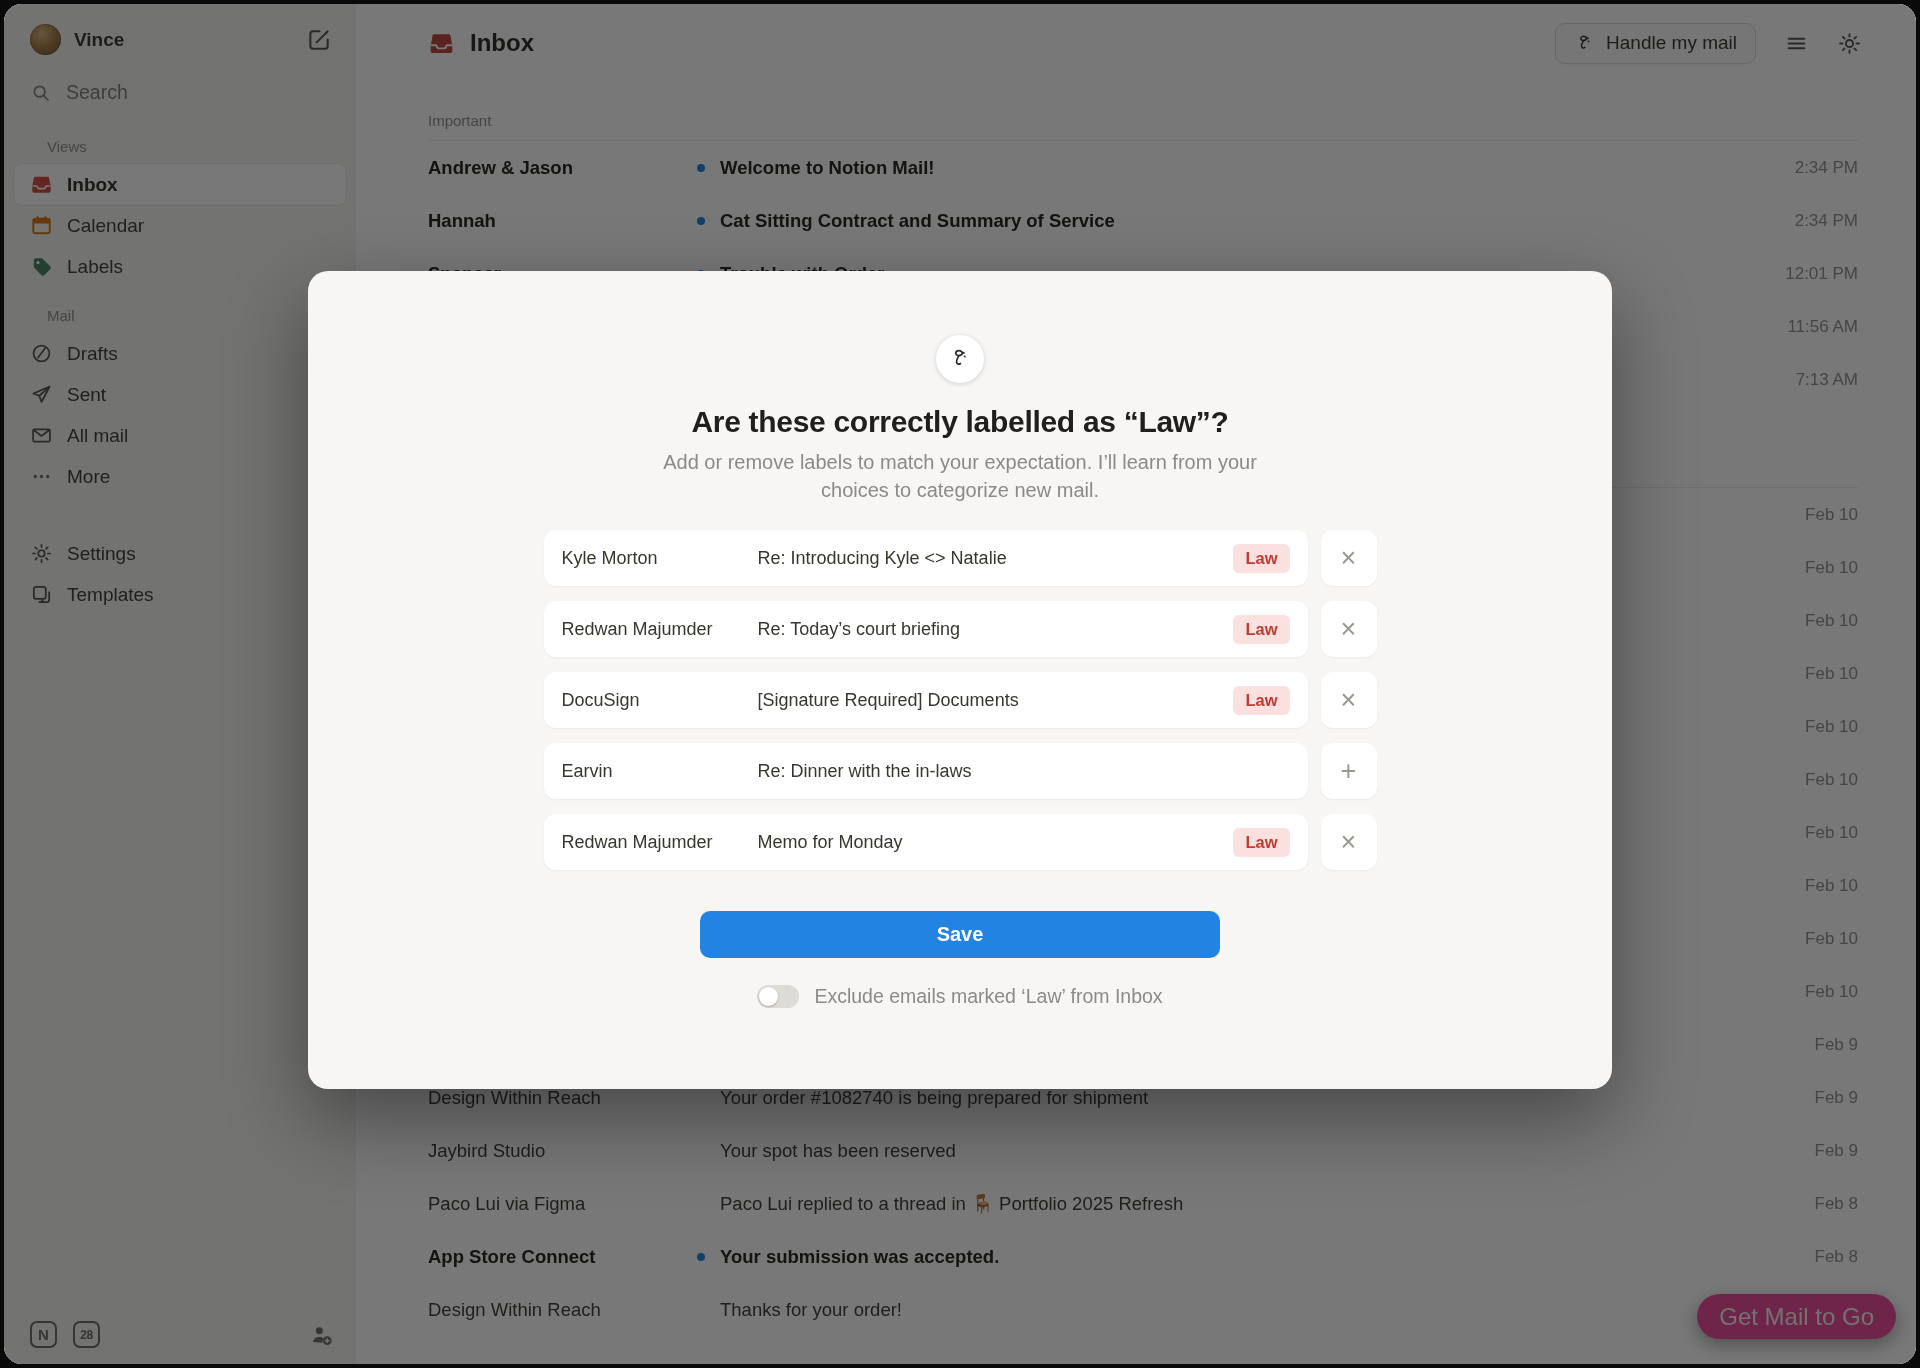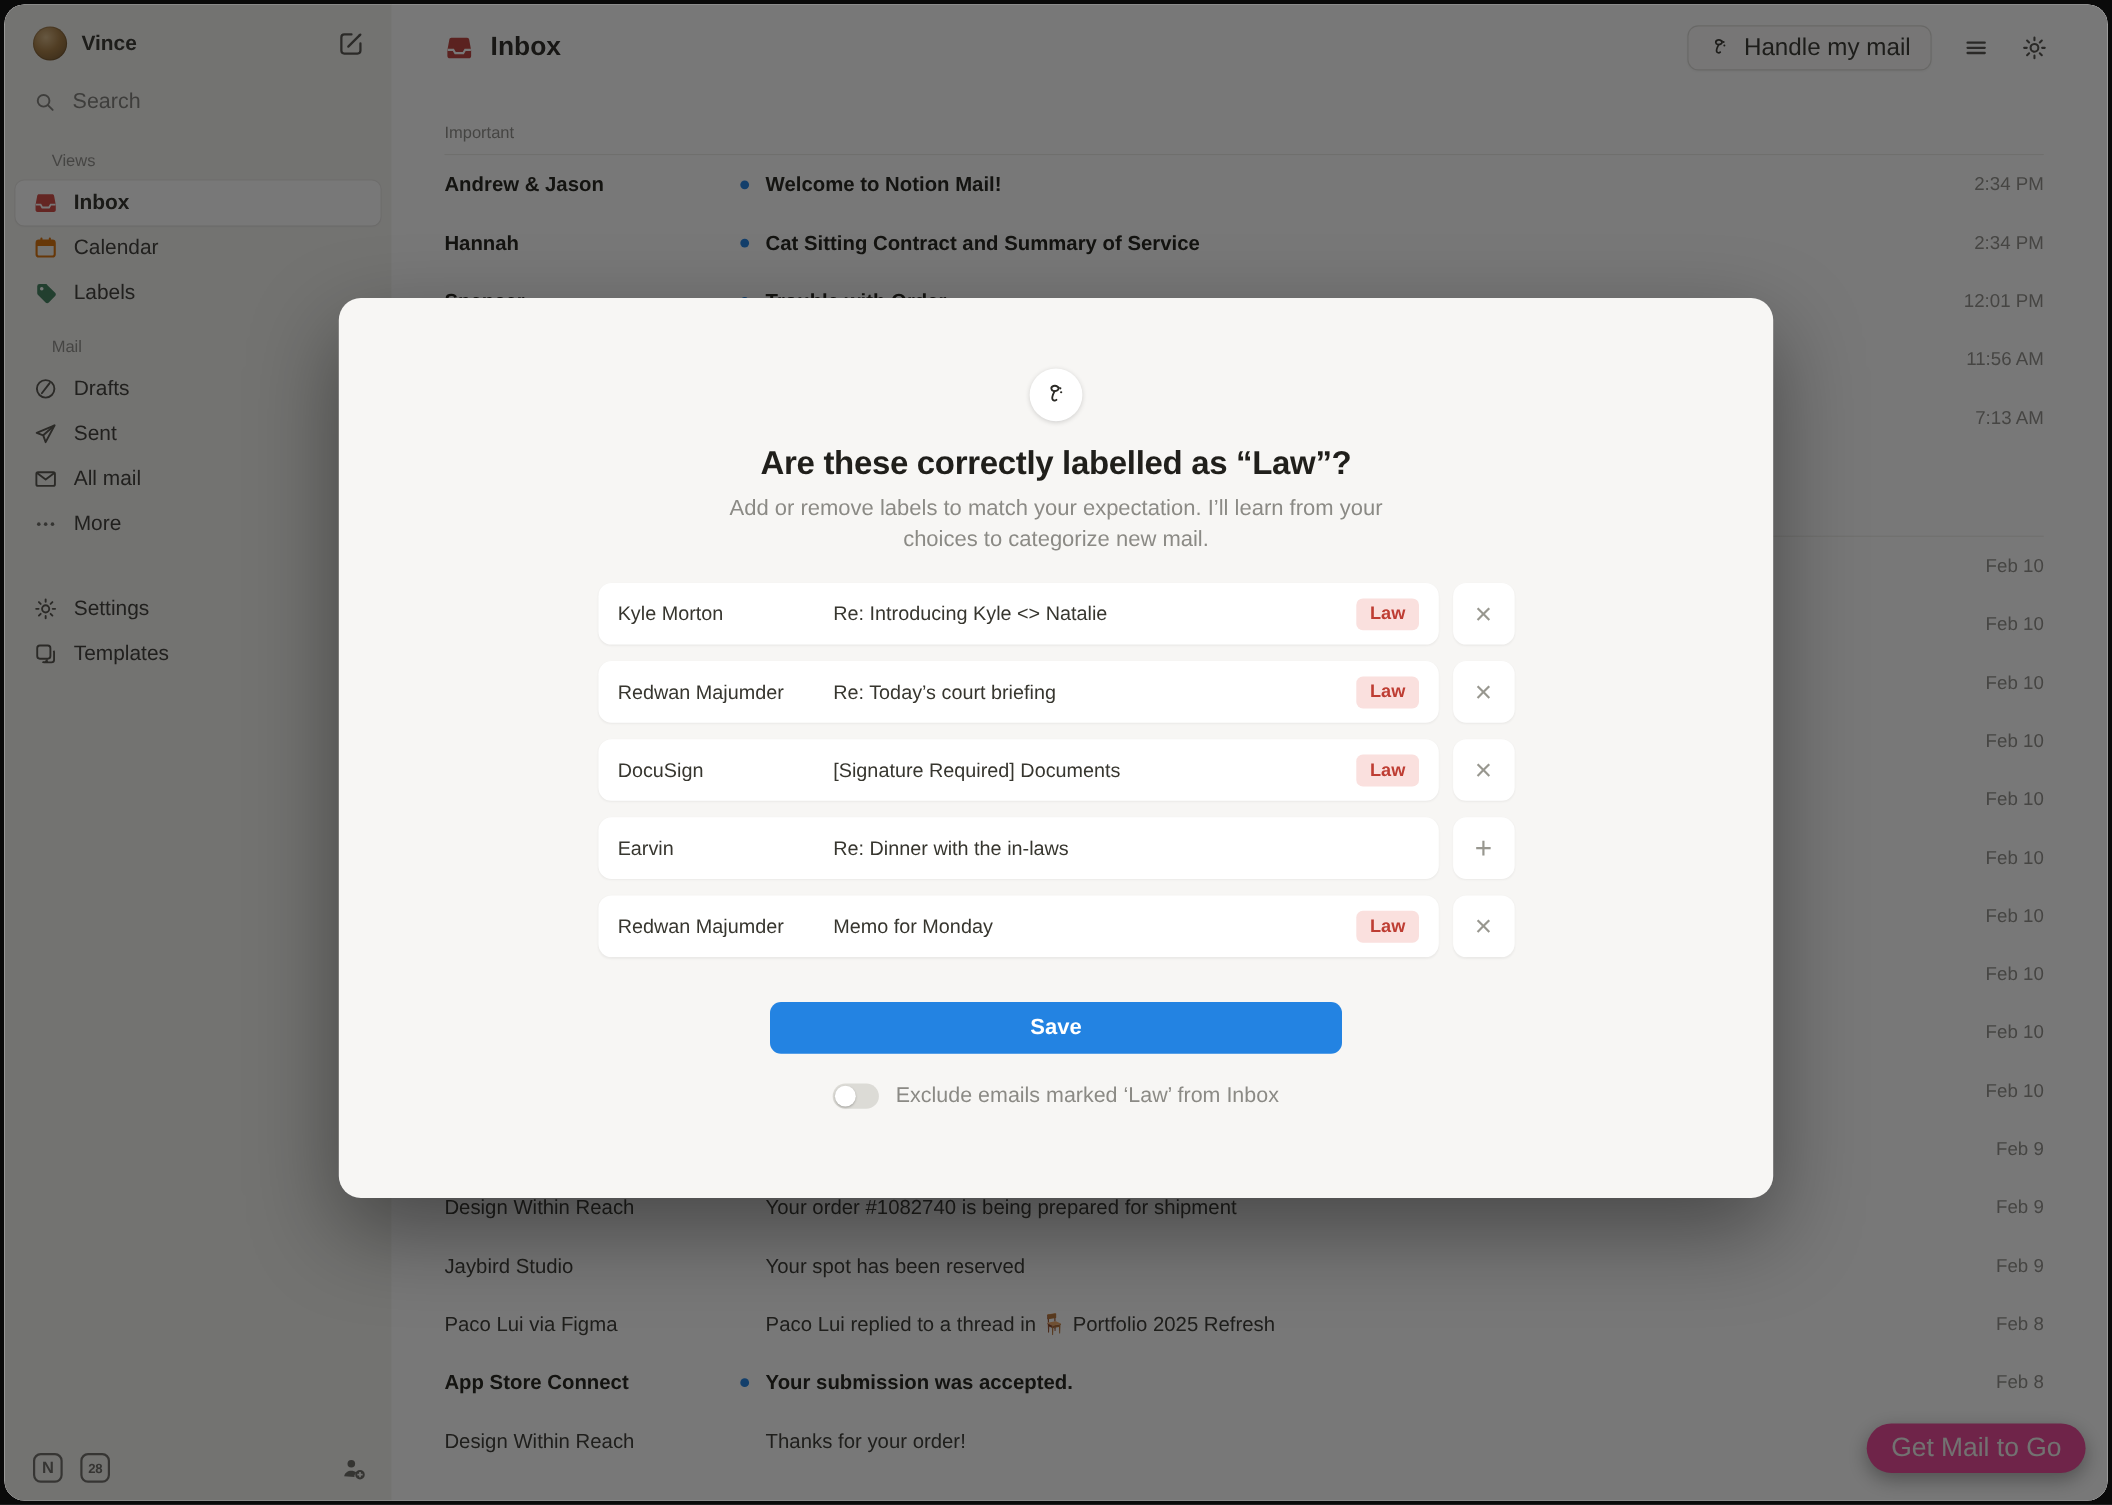--- a/index.html
+++ b/index.html
@@ -2,21 +2,21 @@
 <html style="--accent: #2383E2; --badge-bg: #FAE0DE; --badge-tx: #BE3D33;"><head>
 <meta charset="utf-8">
 <style>
   :root{
     --accent:#2383E2; --badge-bg:#FAE0DE; --badge-tx:#BE3D33;
     --ink:#33322D; --ink-bold:#23221D; --mut:#8F8E89; --sb-bg:#F4F3F0;
   }
   *{margin:0;padding:0;box-sizing:border-box;}
   html,body{width:1920px;height:1368px;overflow:hidden;}
   body{background:#0a0a0a;position:relative;font-family:"Liberation Sans",sans-serif;}
-  .screen{position:absolute;inset:4px;border-radius:18px;overflow:hidden;background:#fff;display:flex;}
+  .screen{position:absolute;inset:4px;border-radius:18px;overflow:hidden;background:#fff;display:flex;gap:24px;}
 
   
   .sidebar{width:352px;flex:none;background:var(--sb-bg);position:relative;display:flex;flex-direction:column;}
   .sb-top{display:flex;align-items:center;padding:20px 24px 8px 26px;}
   .avatar{width:31px;height:31px;border-radius:50%;flex:none;
     background:radial-gradient(circle at 38% 32%,#d8b887 0%,#a97f47 45%,#6e512c 100%);
     box-shadow:inset 0 0 0 1px rgba(0,0,0,.15);}
   .sb-user{margin-left:13px;font-size:19px;font-weight:700;color:#3a3934;}
   .sb-top .ic-btn{margin-left:auto;}
   .ic{flex:none;display:block;}
@@ -30,21 +30,21 @@
   .mini-badge{width:27px;height:27px;border:2px solid #6f6e69;border-radius:7px;display:flex;align-items:center;justify-content:center;font-weight:700;color:#6f6e69;cursor:pointer;background:transparent;}
   .mini-badge.n{font-size:15px;}
   .mini-badge.cal{font-size:12px;letter-spacing:-.5px;}
   .sb-bottom .ic-btn{margin-left:auto;}
 
   
   .main{flex:1;position:relative;background:#fff;display:flex;flex-direction:column;}
   .main-header{display:flex;align-items:center;height:78px;padding:0 54px 0 48px;flex:none;}
   .header-title{display:flex;align-items:center;gap:15px;font-size:24px;font-weight:700;color:#2e2d28;}
   .header-actions{margin-left:auto;display:flex;align-items:center;gap:28px;}
-  .handle-btn{display:flex;align-items:center;gap:11px;height:41px;padding:0 18px;border:1px solid #dddcd8;border-radius:10px;background:#fcfbfa;box-shadow:0 1px 2px rgba(0,0,0,.04);font-size:22px;color:#3a3934;cursor:pointer;}
+  .handle-btn{display:flex;align-items:center;gap:11px;height:41px;padding:0 18px;border:1px solid #dddcd8;border-radius:10px;background:#fcfbfa;box-shadow:0 1px 2px rgba(0,0,0,.04);font-size:19px;color:#3a3934;cursor:pointer;}
   .list{padding:0 58px 0 48px;flex:1;}
   .section-row{height:59px;display:flex;align-items:flex-end;padding-bottom:11px;border-bottom:1px solid #ecebe8;font-size:15px;color:#91908c;}
   .section-row.empty{height:82px;}
   .mail-row{display:grid;grid-template-columns:255px 1fr 130px;align-items:center;height:53px;font-size:18.5px;color:#3e3d38;cursor:pointer;}
   .sender{white-space:nowrap;overflow:hidden;}
   .subject{display:flex;align-items:center;padding-left:14px;white-space:nowrap;overflow:hidden;}
   .dot{width:8px;height:8px;border-radius:50%;background:var(--accent);margin-right:15px;flex:none;opacity:0;}
   .mail-row.unread .dot{opacity:1;}
   .mail-row.unread .sender,.mail-row.unread .subj-text{font-weight:700;color:#26251f;}
   .date{text-align:right;color:#92918c;font-size:17px;white-space:nowrap;}

